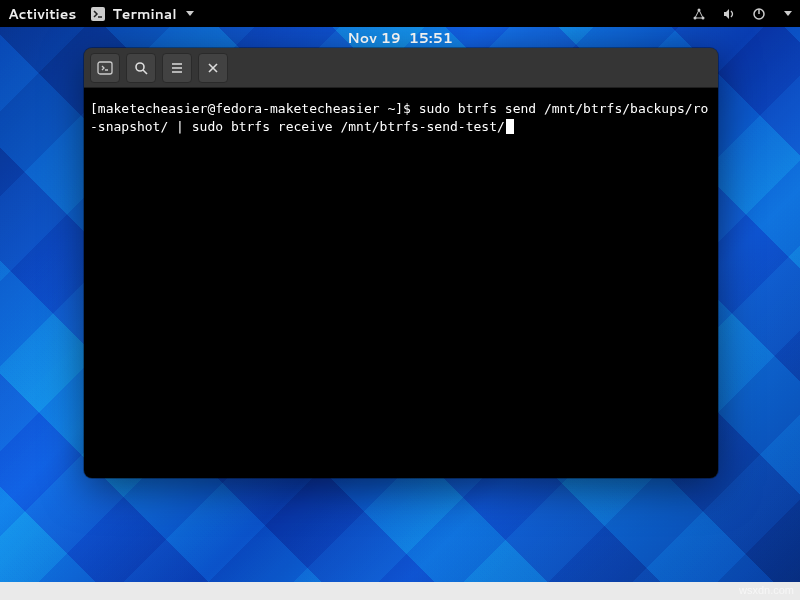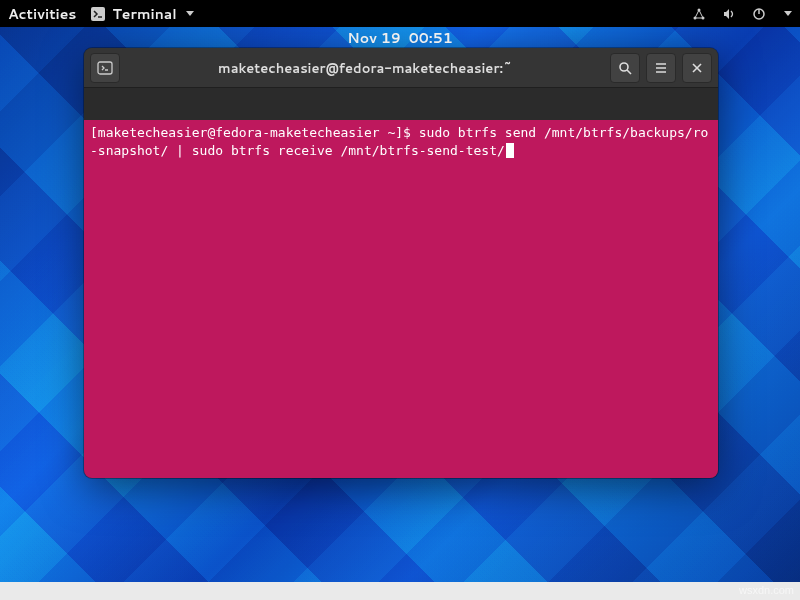--- a/index.html
+++ b/index.html
@@ -110,30 +110,29 @@
       flex: 1;
       text-align: center;
       color: #ddd;
       font-size: 13px;
       font-weight: bold;
     }
     .tb-right { display:flex; gap:6px; }
     
     .terminal-body {
       flex: 1;
-      background: #be185d;
-      padding: 4px 6px;
+      background: #000000;
+      padding: 12px 6px;
       font-family: "DejaVu Sans Mono", "Liberation Mono", monospace;
       font-size: 13px;
       line-height: 1.35;
       color: #ffffff;
       white-space: pre-wrap;
       word-break: break-all;
       position: relative;
-      margin-top: 32px;
     }
     .prompt { color: #ffffff; }
     .cmd { color: #ffffff; }
     .cursor {
       display: inline-block;
       width: 8px; height: 15px;
       background: #fff;
       vertical-align: text-bottom;
       margin-left: 1px;
     }
@@ -169,21 +168,21 @@
             <path d="M3 4 L6 7 L3 10" stroke="#222" stroke-width="1.5" fill="none"></path>
             <line x1="7" y1="10" x2="11" y2="10" stroke="#222" stroke-width="1.5"></line>
           </svg>
       </span>
       <span>Terminal</span>
       <span class="tri-down"></span>
     </span>
   </div>
   <div class="center">
     <span>Nov 19</span>
-    <span>00:51</span>
+    <span>15:51</span>
   </div>
   <div class="right">
     <span class="panel-icon">
       <svg width="14" height="14" viewBox="0 0 14 14">
           <circle cx="7" cy="3" r="1.5" fill="#ccc"></circle>
           <circle cx="3" cy="11" r="1.5" fill="#ccc"></circle>
           <circle cx="11" cy="11" r="1.5" fill="#ccc"></circle>
           <path d="M7 3 L3 11 M7 3 L11 11 M3 11 L11 11" stroke="#ccc" stroke-width="1"></path>
         </svg>
     </span>
@@ -207,21 +206,20 @@
 
 <div class="terminal-window">
   <div class="titlebar">
     <div class="tb-btn">
       <svg width="16" height="16" viewBox="0 0 16 16">
           <rect x="1" y="2" width="14" height="12" rx="2" fill="none" stroke="#ccc" stroke-width="1.3"></rect>
           <path d="M5 6 L7 8 L5 10" stroke="#ccc" stroke-width="1.3" fill="none"></path>
           <line x1="8" y1="10" x2="11" y2="10" stroke="#ccc" stroke-width="1.3"></line>
         </svg>
     </div>
-    <div class="tb-title">maketecheasier@fedora-maketecheasier:~</div>
     <div class="tb-right">
       <div class="tb-btn">
         <svg width="14" height="14" viewBox="0 0 14 14">
             <circle cx="6" cy="6" r="4" stroke="#ddd" stroke-width="1.6" fill="none"></circle>
             <line x1="9" y1="9" x2="13" y2="13" stroke="#ddd" stroke-width="1.6"></line>
           </svg>
       </div>
       <div class="tb-btn">
         <svg width="14" height="14" viewBox="0 0 14 14">
             <line x1="2" y1="3" x2="12" y2="3" stroke="#ddd" stroke-width="1.6"></line>

